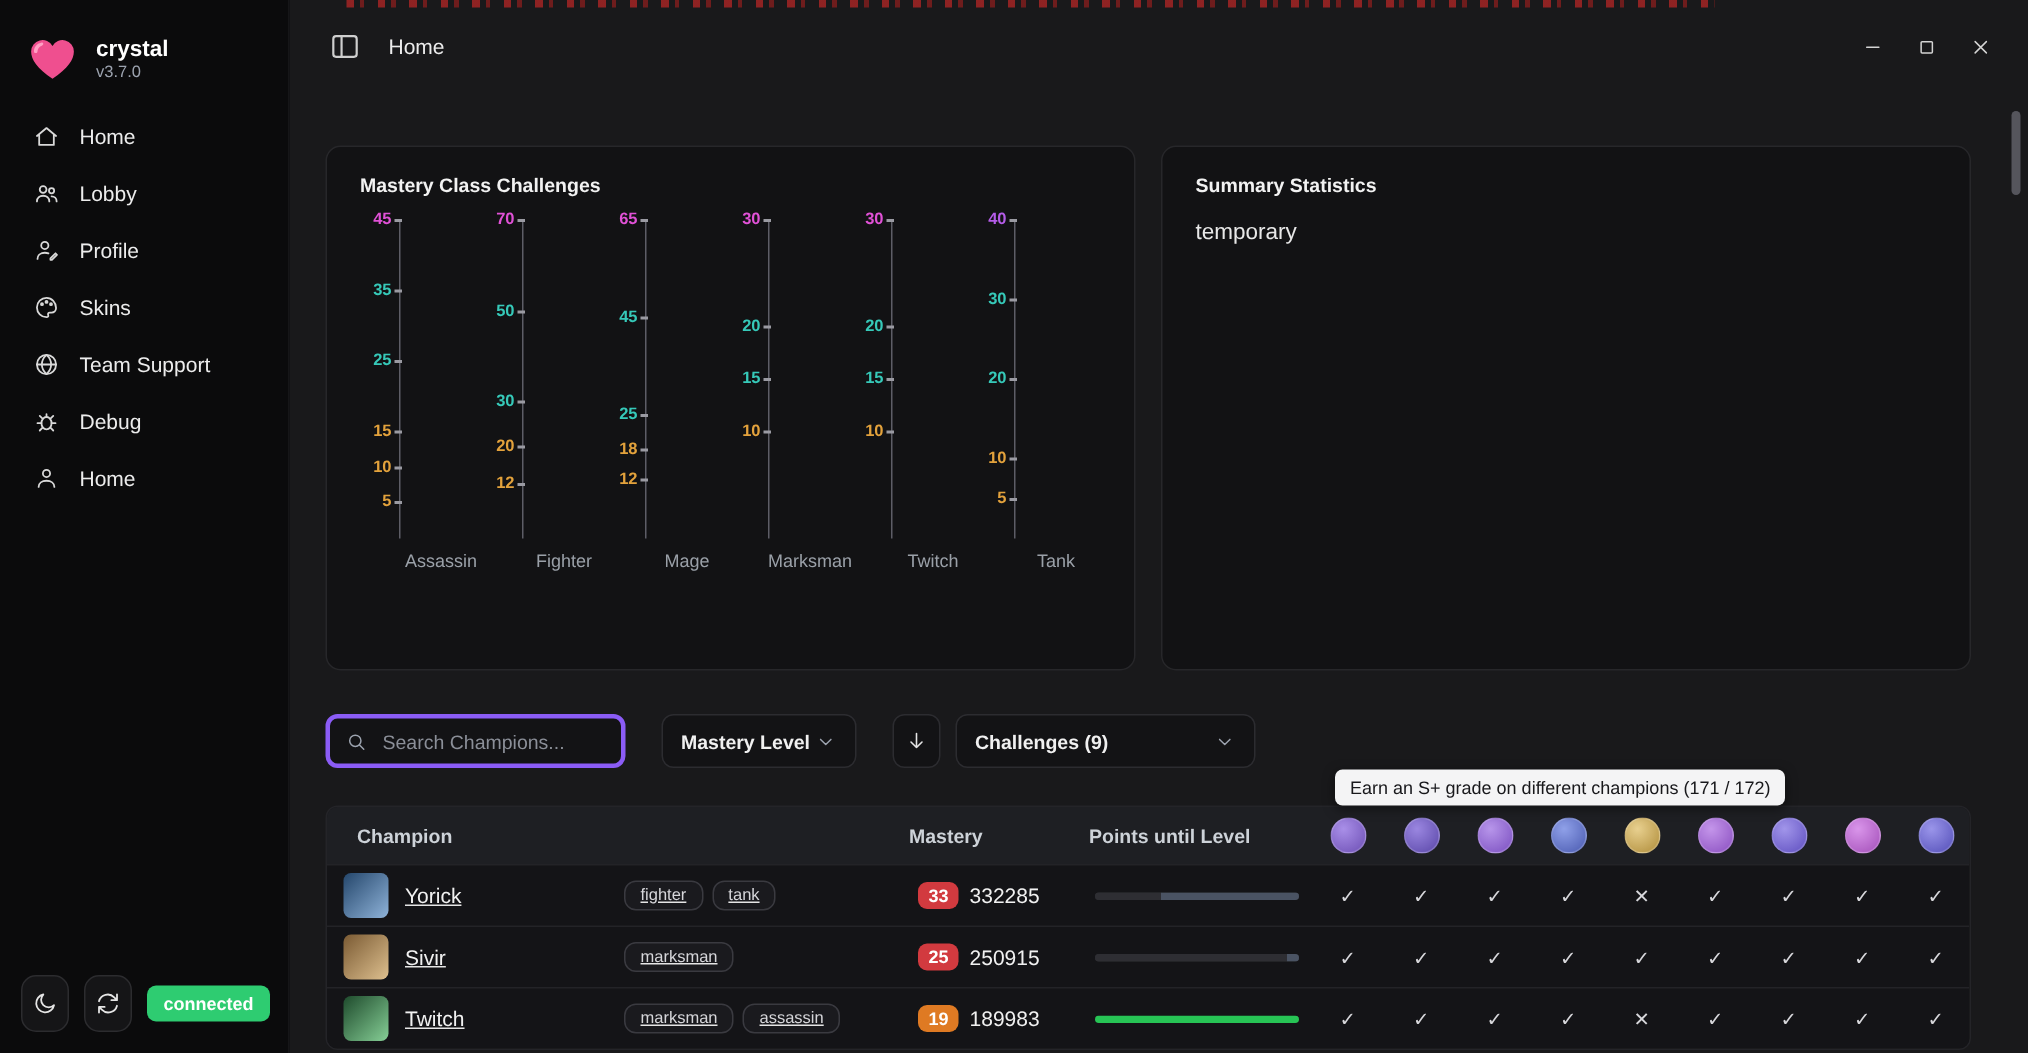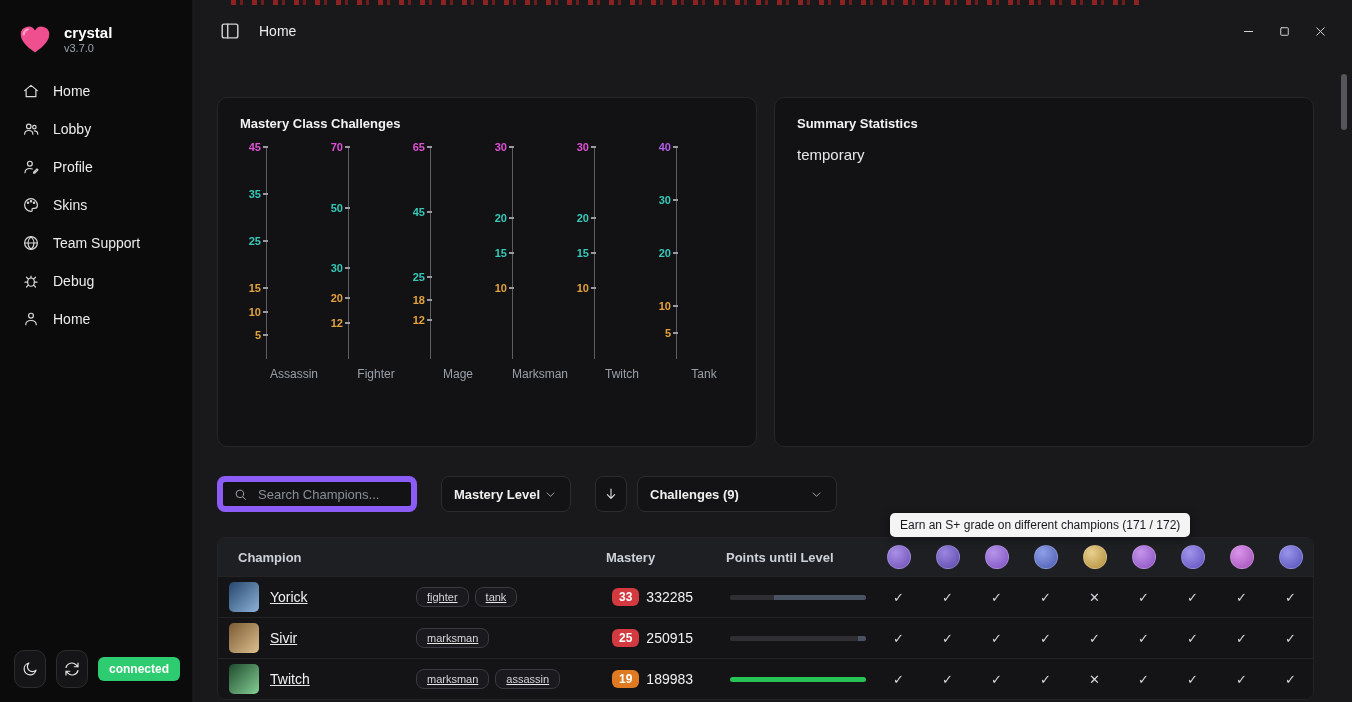--- a/index.html
+++ b/index.html
@@ -46,21 +46,21 @@
   .plot { position:relative; height:212px; width:76px; }
   .axis-line { position:absolute; left:26px; top:0; bottom:0; width:1px; background:#5d5d66; }
   .tick-label { position:absolute; left:0; width:21px; text-align:right; font-size:11px; font-weight:700; transform:translateY(-50%); line-height:1; }
   .tick-mark { position:absolute; left:22.5px; width:5px; height:2px; background:#9a9aa2; transform:translateY(-50%); }
   .bar { position:absolute; left:33px; bottom:0; width:38px; display:flex; flex-direction:column; justify-content:flex-end; }
   .bar-seg { width:100%; }
   .cat-label { margin-top:8px; padding-left:26px; text-align:center; font-size:12px; color:#9aa0a8; }
 
   
   .filters { display:flex; align-items:center; margin-top:29px; width:1097px; }
-  .search-box { width:200px; height:36px; background:#131315; border:6px solid #8b5cf6; border-radius:8px; display:flex; align-items:center; gap:8px; padding:0 10px; color:#9ca3af; }
+  .search-box { width:200px; height:36px; background:#131315; border:3px solid #8b5cf6; border-radius:8px; display:flex; align-items:center; gap:8px; padding:0 10px; color:#9ca3af; }
   .search-box .icon { width:15px; height:15px; flex:none; }
   .search-box input { background:transparent; border:none; outline:none; color:#e5e5e5; font-size:13px; width:100%; font-family:"Liberation Sans", sans-serif; }
   .search-box input::placeholder { color:#8b8f98; }
   .dropdown { height:36px; background:#131315; border:1px solid #2c2c30; border-radius:8px; display:flex; align-items:center; justify-content:space-between; padding:0 12px; font-size:13px; font-weight:600; color:#f0f0f0; cursor:pointer; }
   .dd-roles { width:200px; margin-left:8px; }
   .dd-mastery { width:130px; margin-left:24px; }
   .sort-btn { width:32px; height:36px; margin-left:24px; border:1px solid #2c2c30; background:#131315; border-radius:8px; display:flex; align-items:center; justify-content:center; color:#e5e5e5; cursor:pointer; }
   .sort-btn .icon { width:16px; height:16px; }
   .dd-challenges { width:200px; margin-left:10px; }
   .chev { width:15px; height:15px; color:#9ca3af; }

